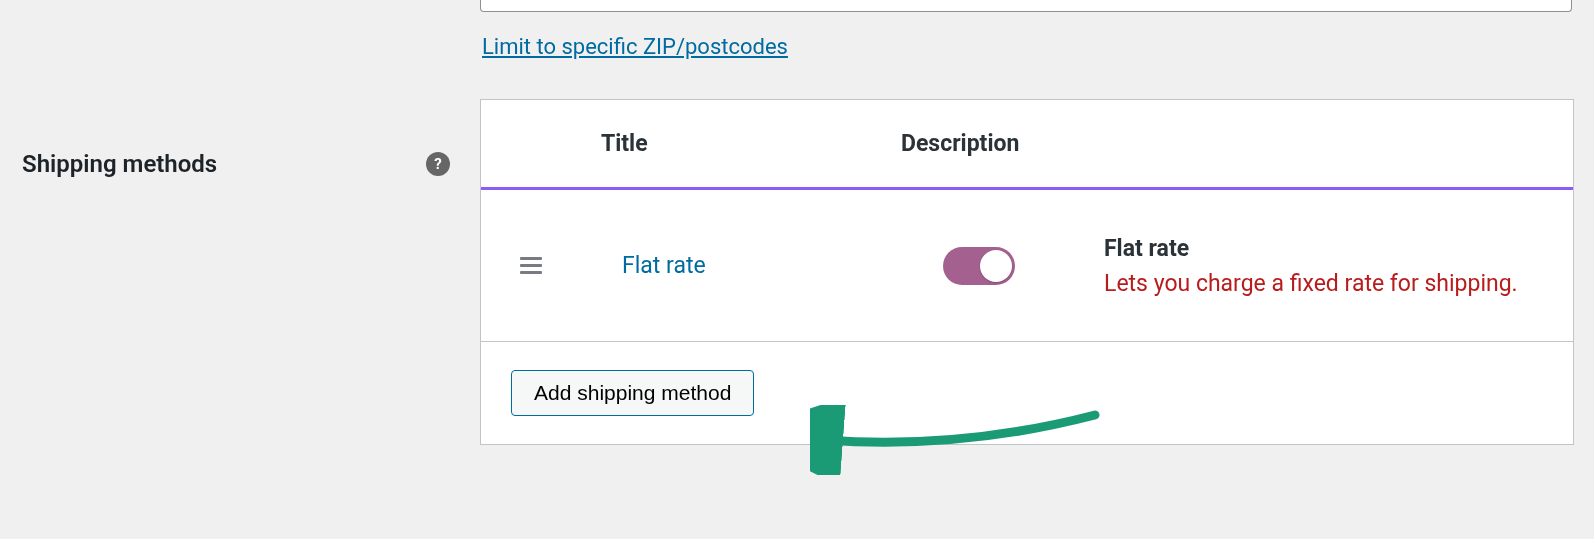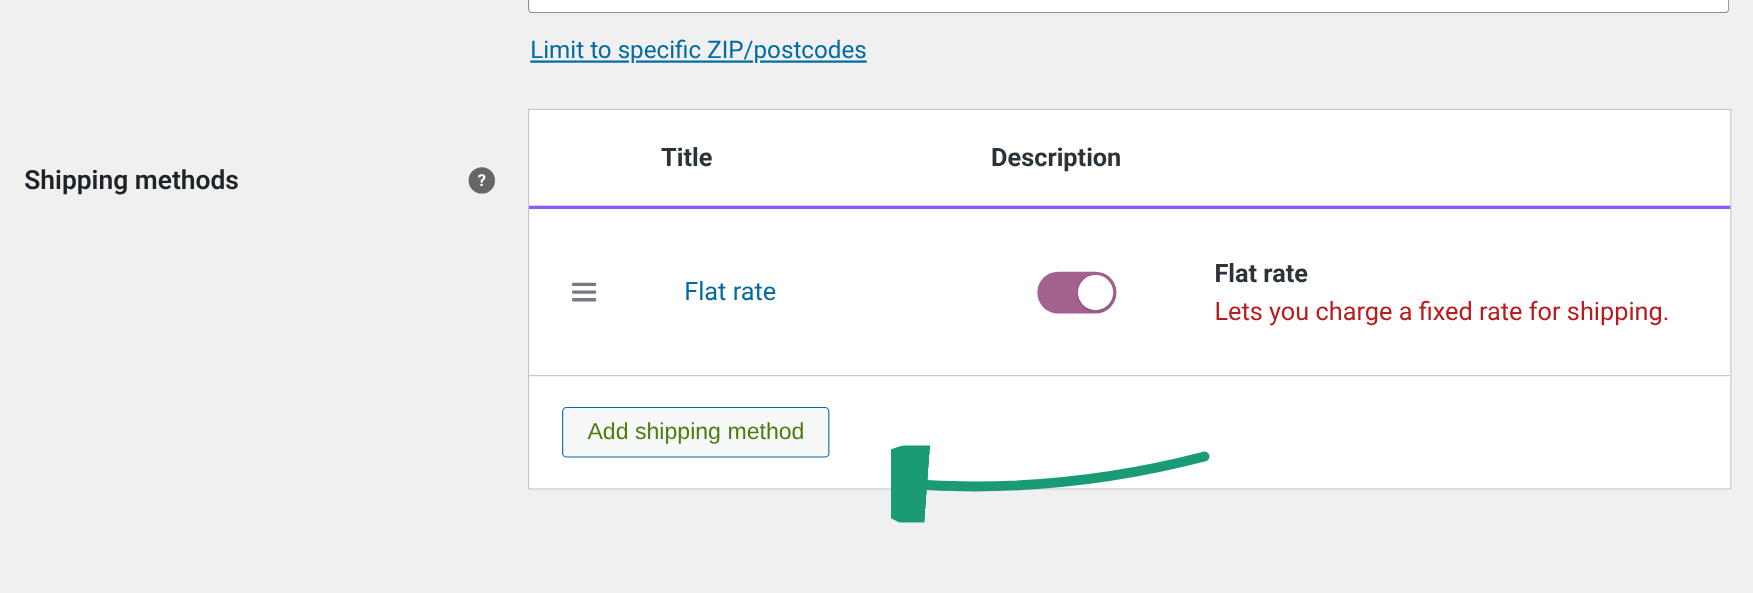--- a/index.html
+++ b/index.html
@@ -145,21 +145,21 @@
       color: #b91c1c;
       font-weight: 400;
     }
     .table-footer {
       padding: 28px 30px;
       position: relative;
     }
     .add-method-btn {
       border: 1px solid #006ba1;
       background: #f6f7f7;
-      color: #4d7c0f;
+      color: #000000;
       font-size: 21px;
       padding: 10px 22px;
       border-radius: 4px;
       cursor: pointer;
     }
     .annotation-arrow {
       position: absolute;
       left: 810px;
       top: 405px;
       pointer-events: none;

